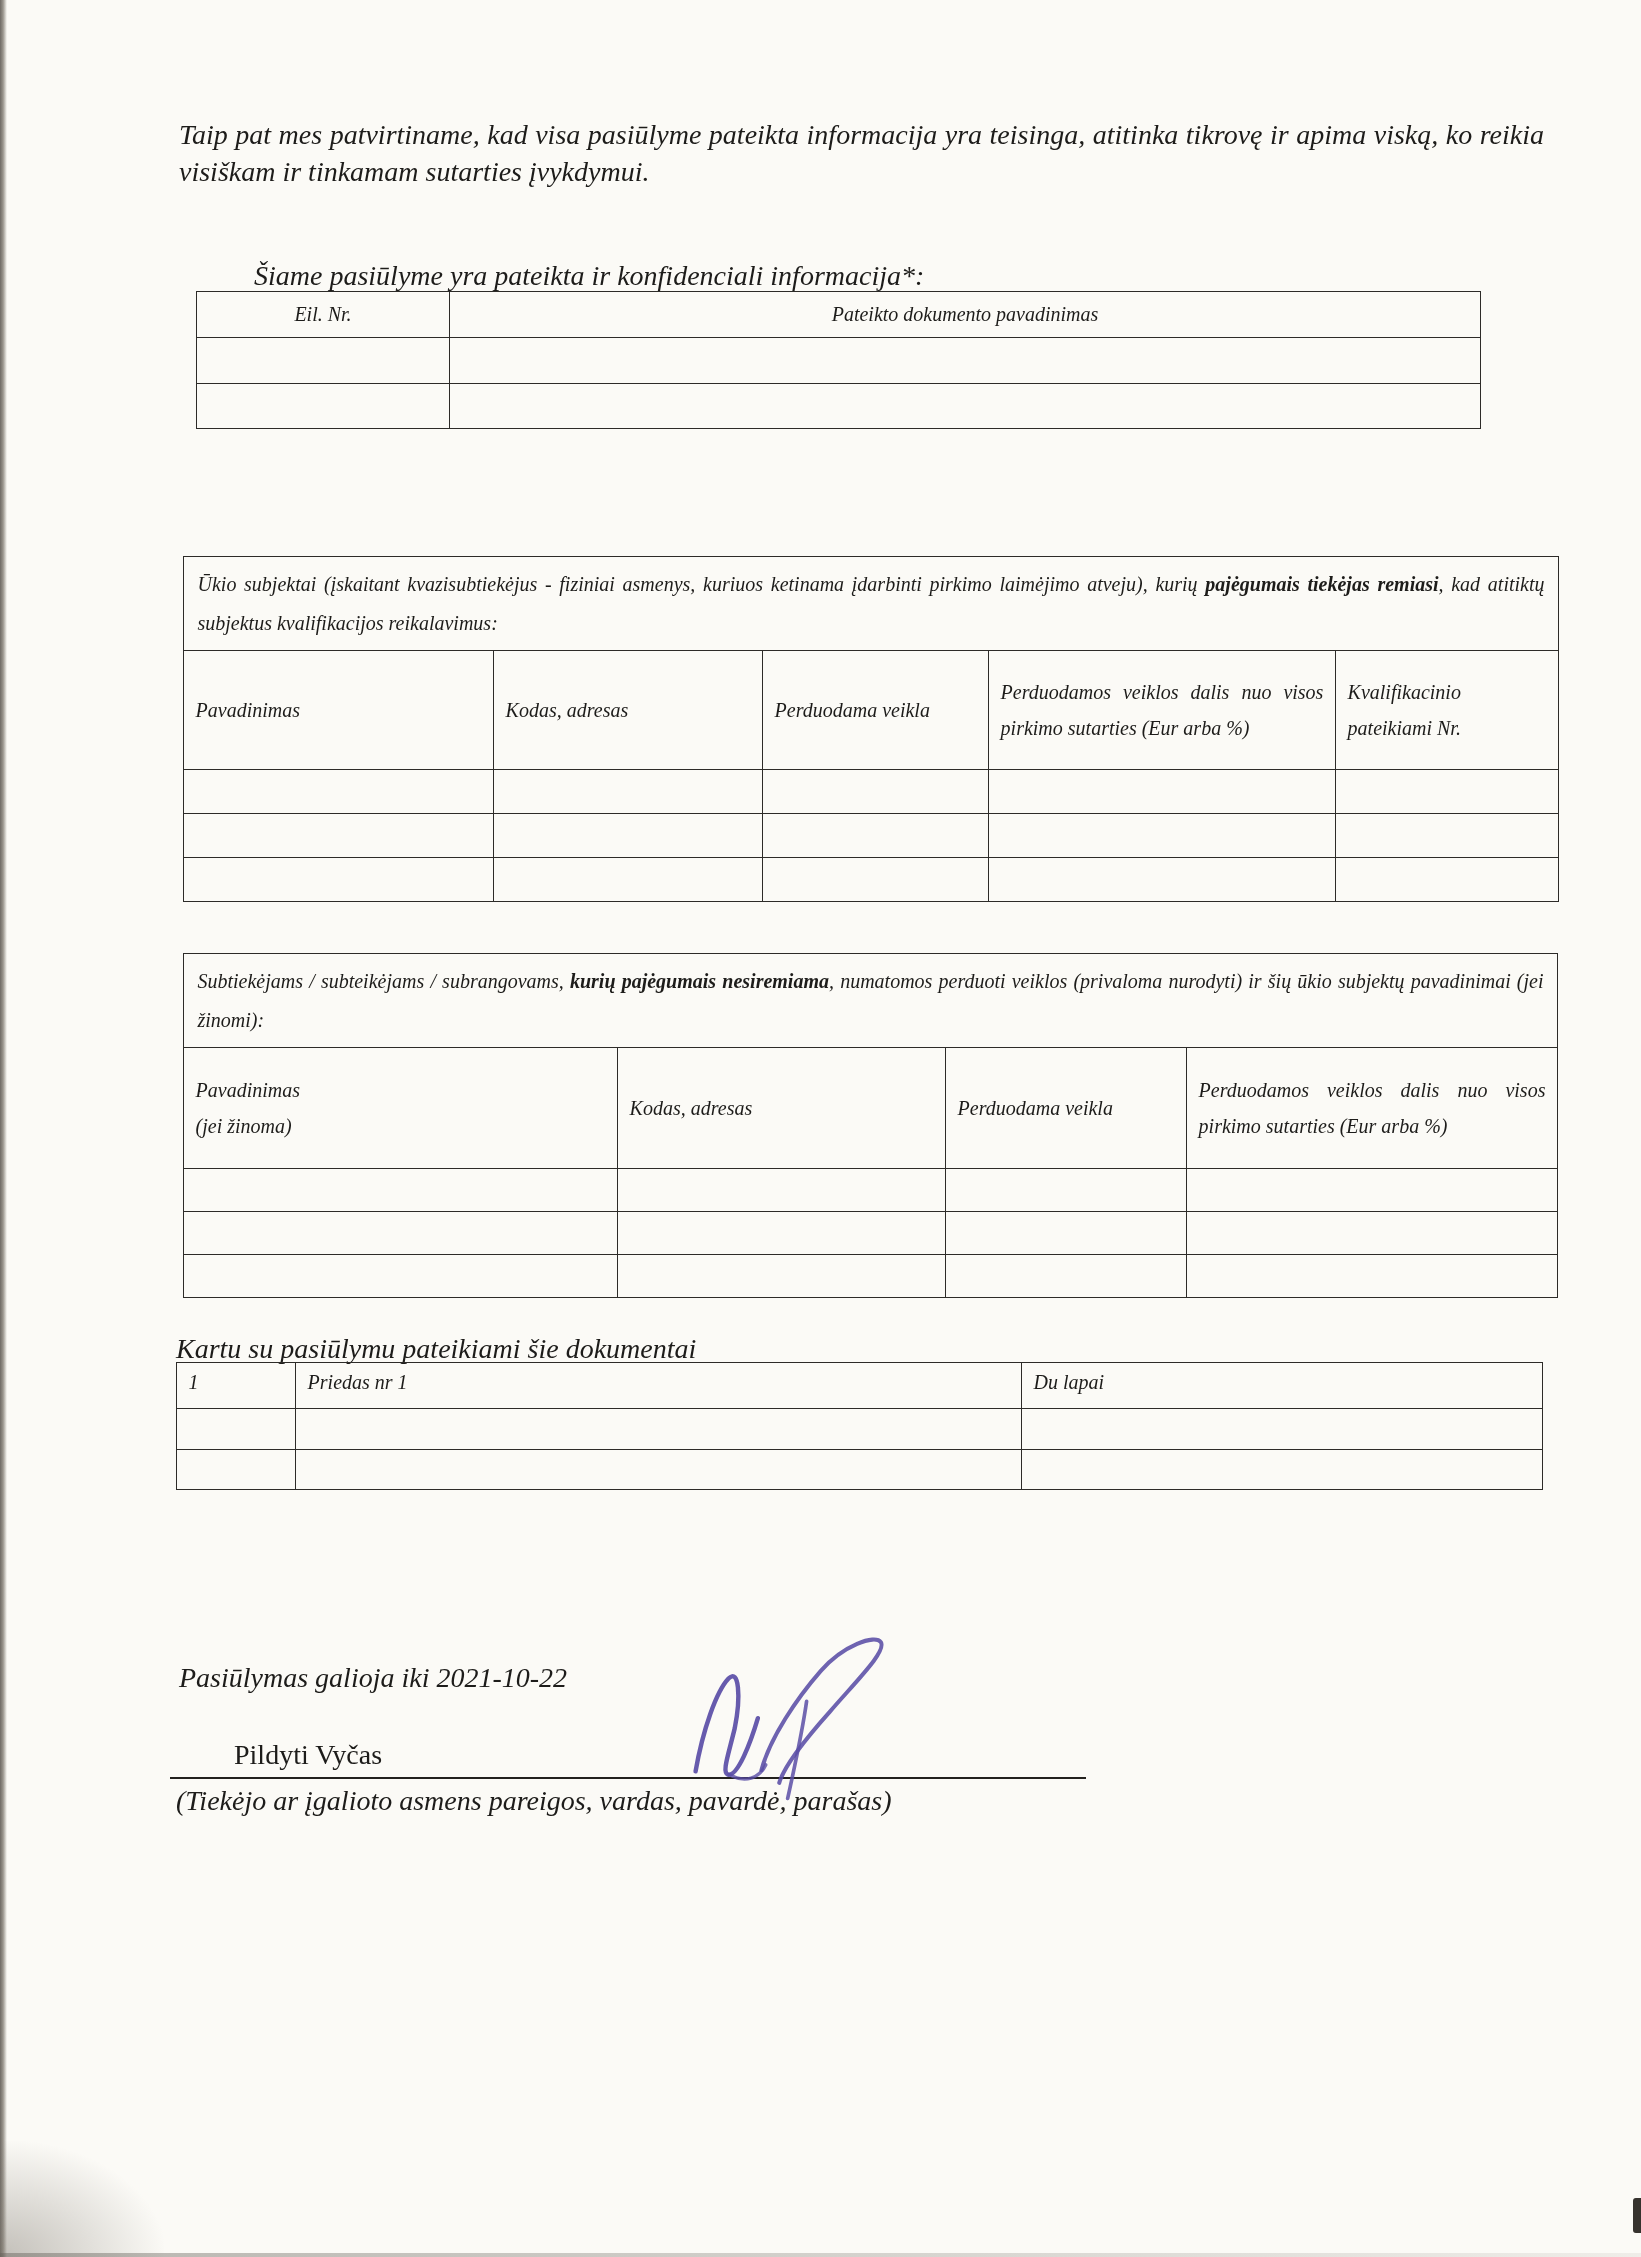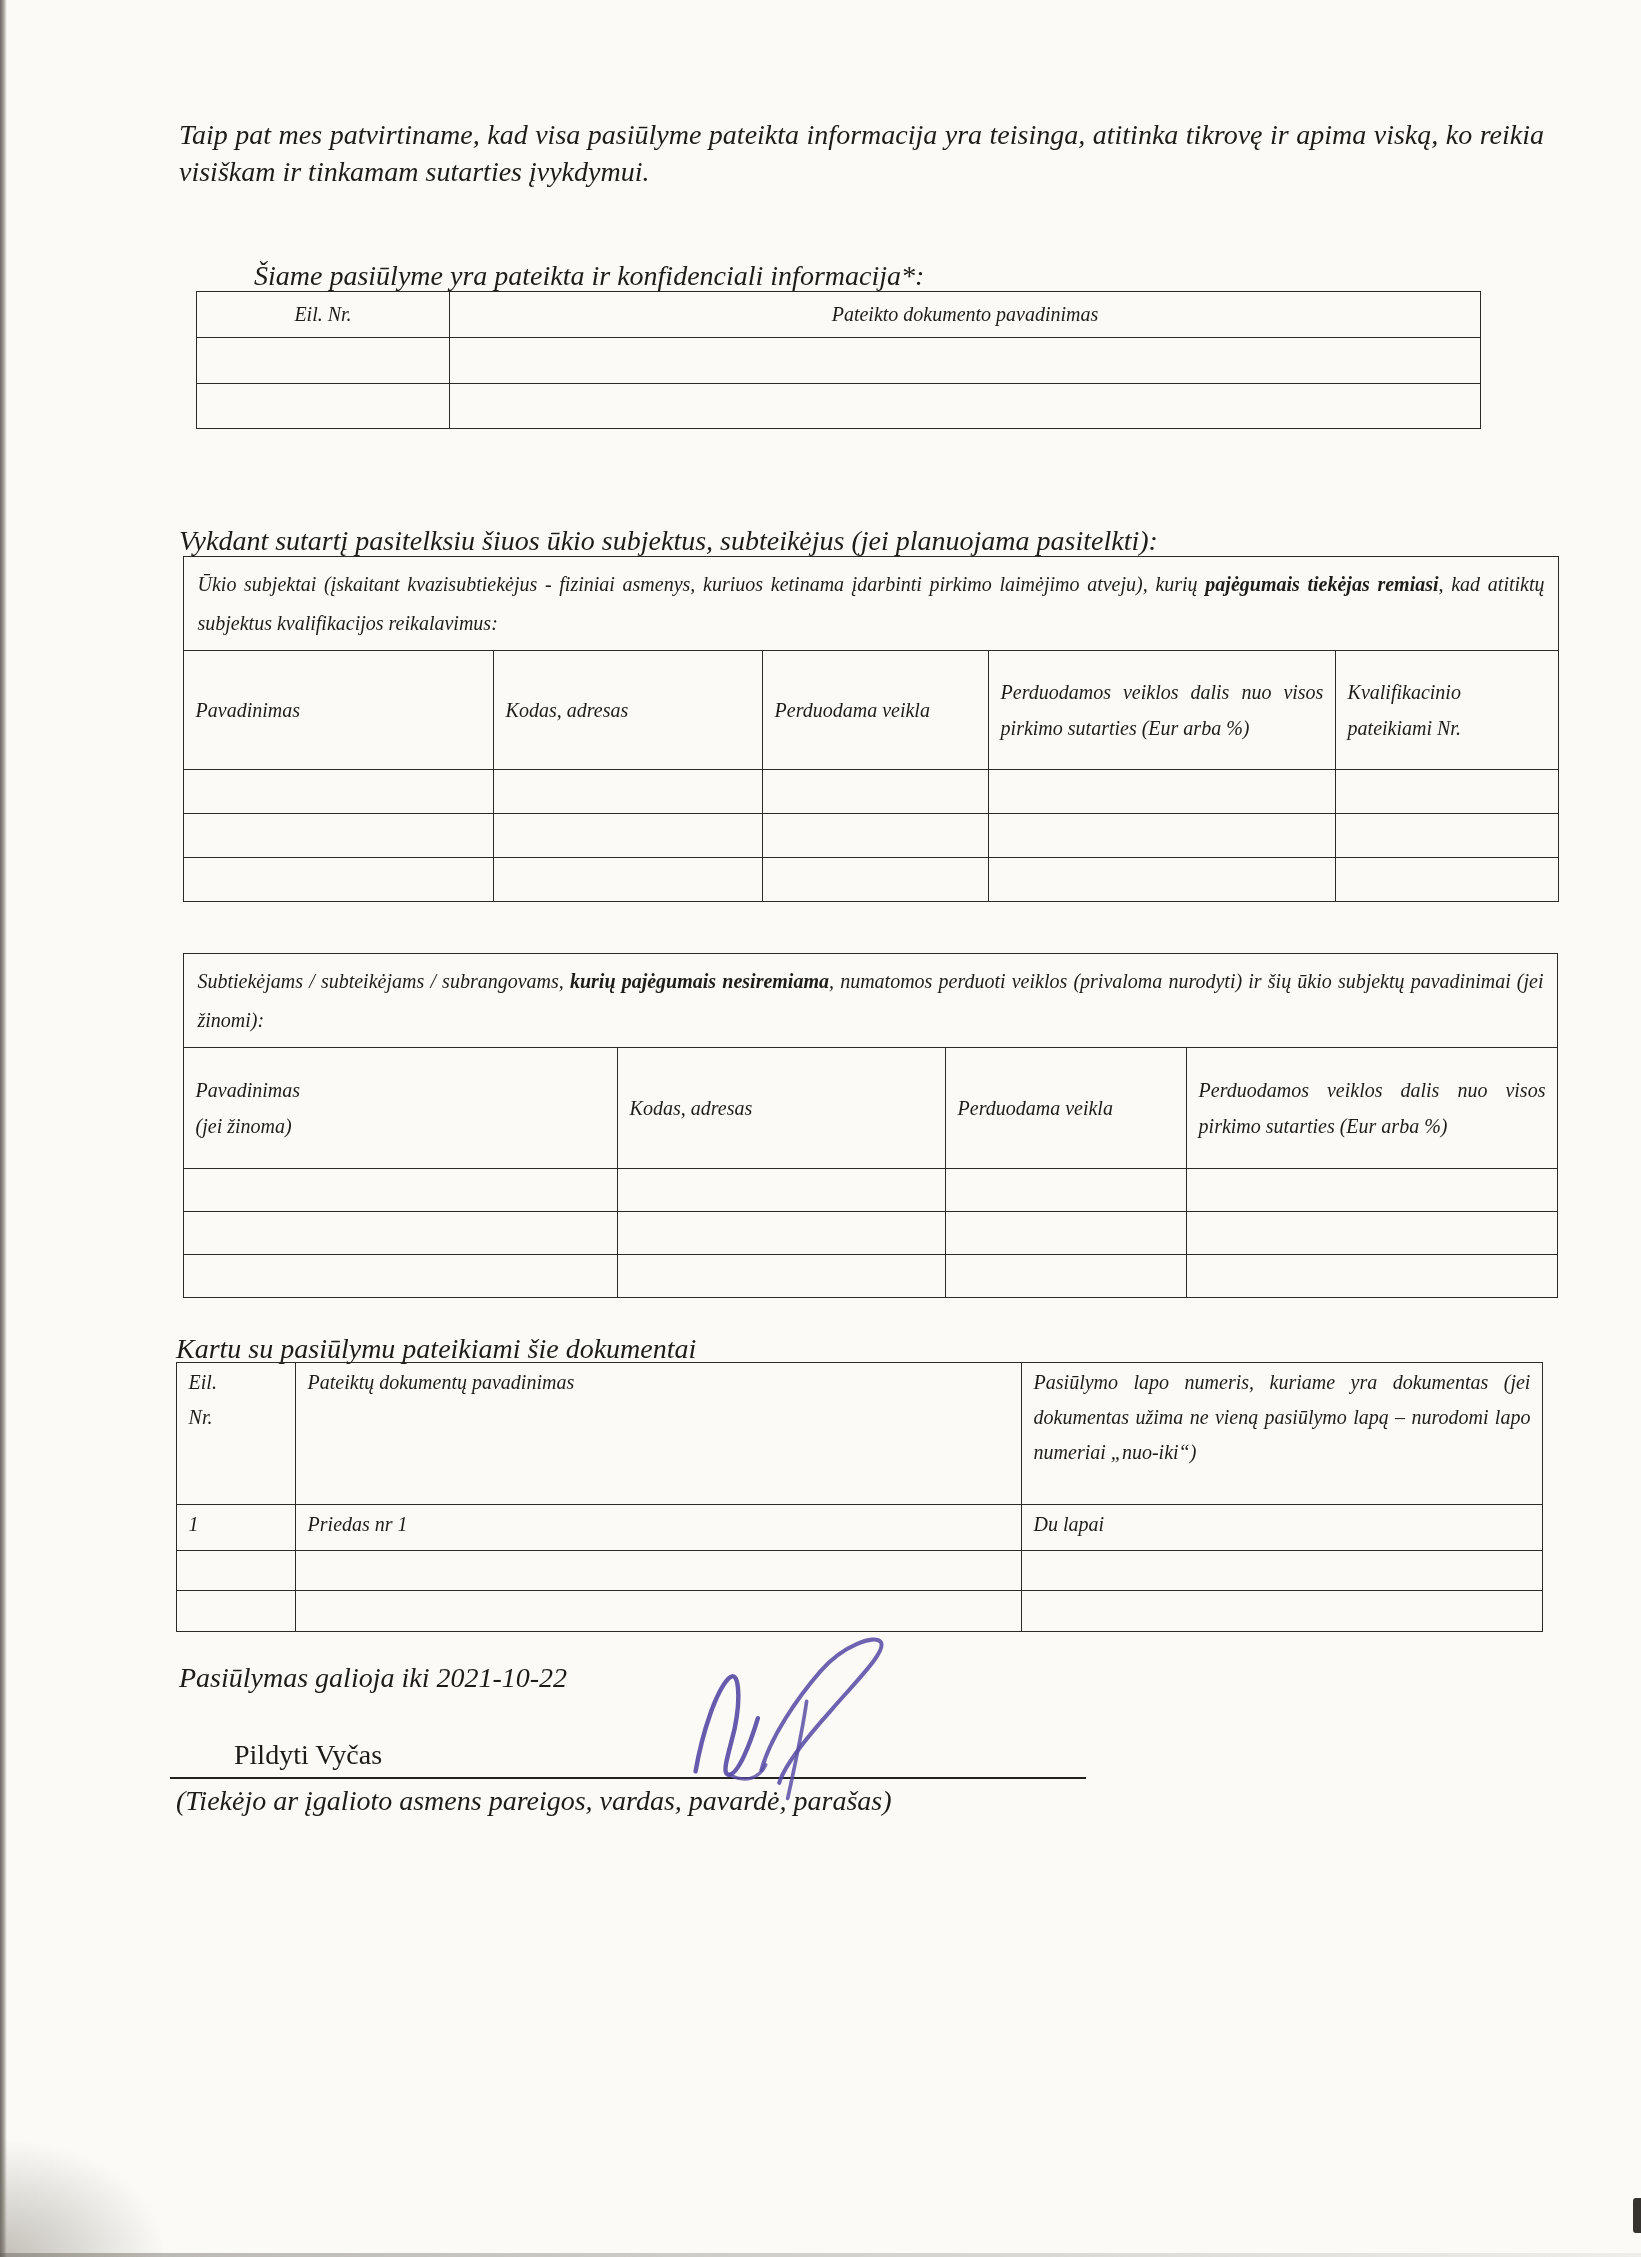--- a/index.html
+++ b/index.html
@@ -102,21 +102,20 @@
           <td></td>
         </tr>
     <tr class="r42">
           <td></td>
           <td></td>
         </tr>
   </tbody>
     </table>
 
 
-  <p class="abs" style="left:179px; top:522px; width:1371px;">Vykdant sutartį pasitelksiu šiuos ūkio subjektus, subteikėjus (jei planuojama pasitelkti):</p>
 
   <table id="t2" class="abs">
     <colgroup>
       <col style="width:310px">
         <col style="width:269px">
         <col style="width:226px">
         <col style="width:347px">
         <col style="width:223px">
     </colgroup>
     <tbody>
@@ -199,26 +198,20 @@
 
   <p class="abs" style="left:176px; top:1330px;">Kartu su pasiūlymu pateikiami šie dokumentai</p>
 
   <table id="t4" class="abs">
     <colgroup>
         <col style="width:119px">
         <col style="width:726px">
         <col style="width:521px">
       </colgroup>
     <tbody>
-        <tr>
-      <td class="pre top" style="height:137px;">Eil.
-Nr.</td>
-      <td class="top">Pateiktų dokumentų pavadinimas</td>
-      <td class="top just">Pasiūlymo lapo numeris, kuriame yra dokumentas (jei dokumentas užima ne vieną pasiūlymo lapą – nurodomi lapo numeriai „nuo-iki“)</td>
-    </tr>
     <tr class="r42">
       <td class="top">1</td>
       <td class="top">Priedas nr 1</td>
       <td class="top">Du lapai</td>
     </tr>
     <tr class="r37">
           <td></td>
           <td></td>
           <td></td>
         </tr>

